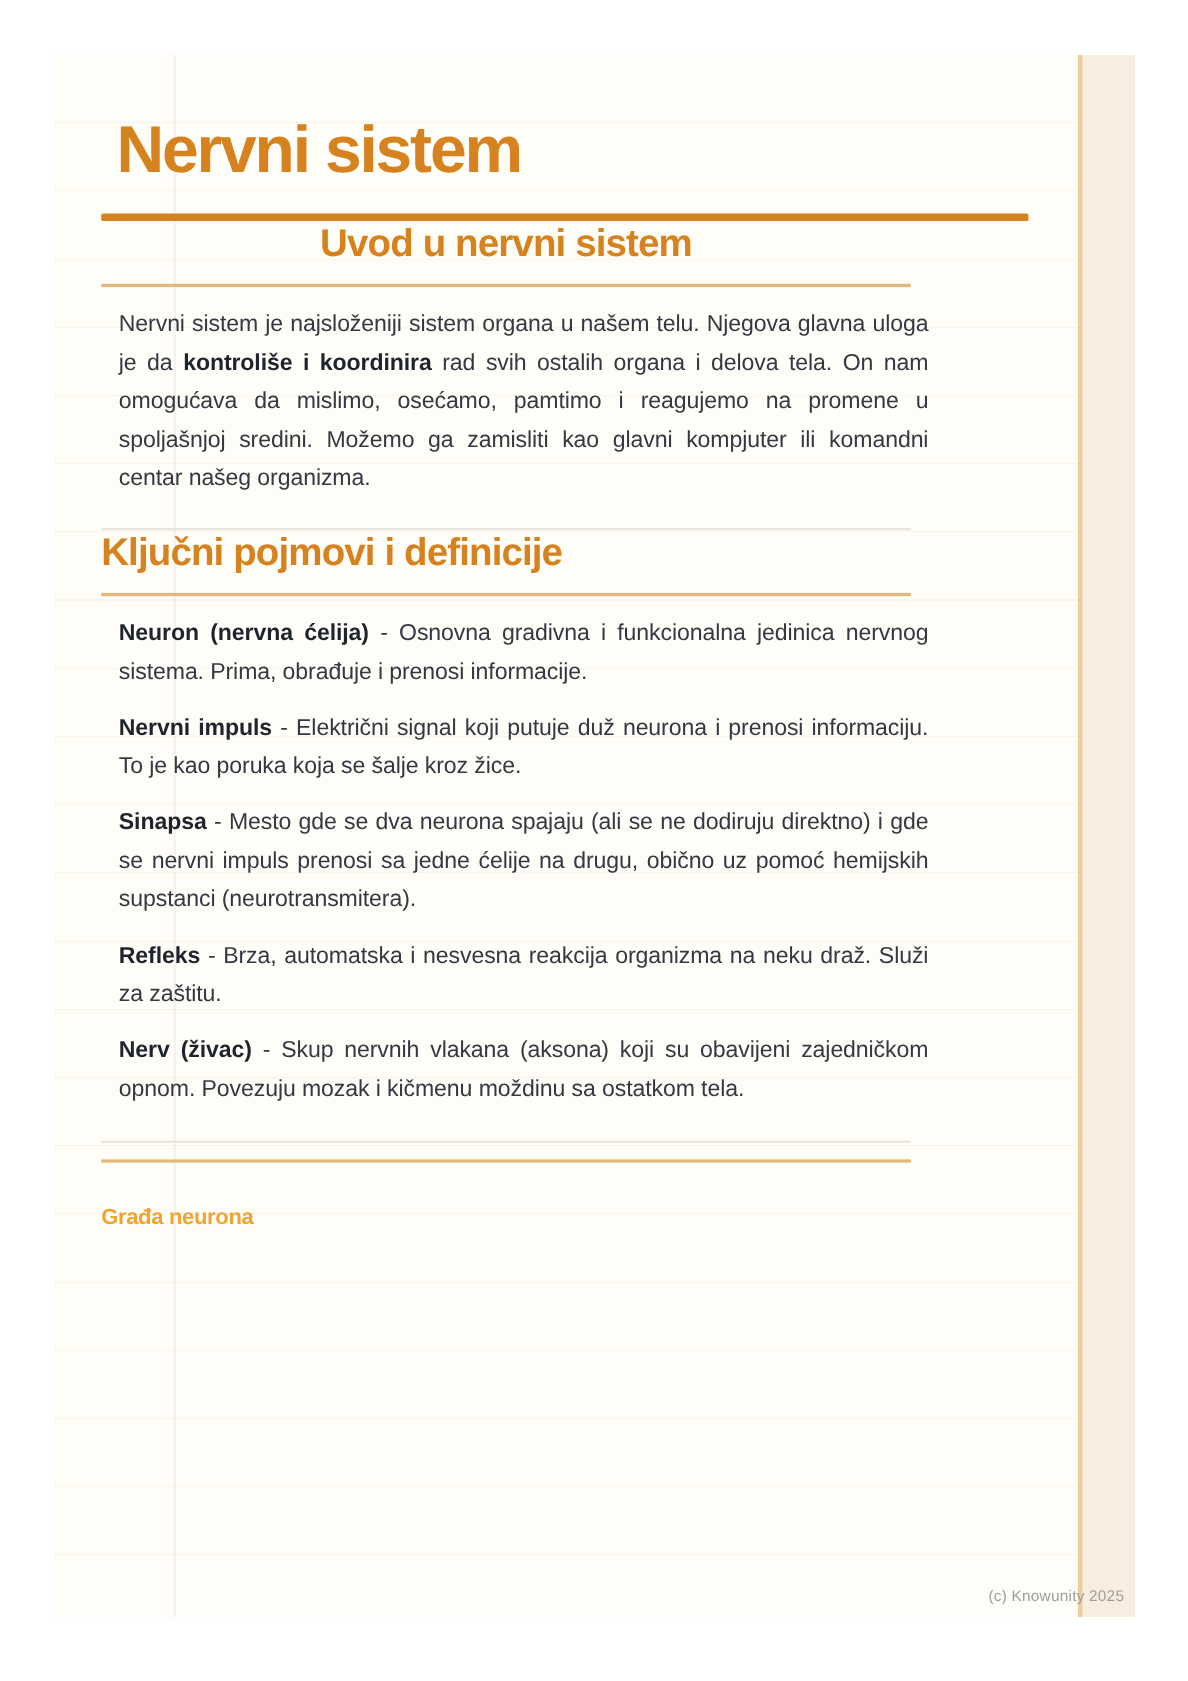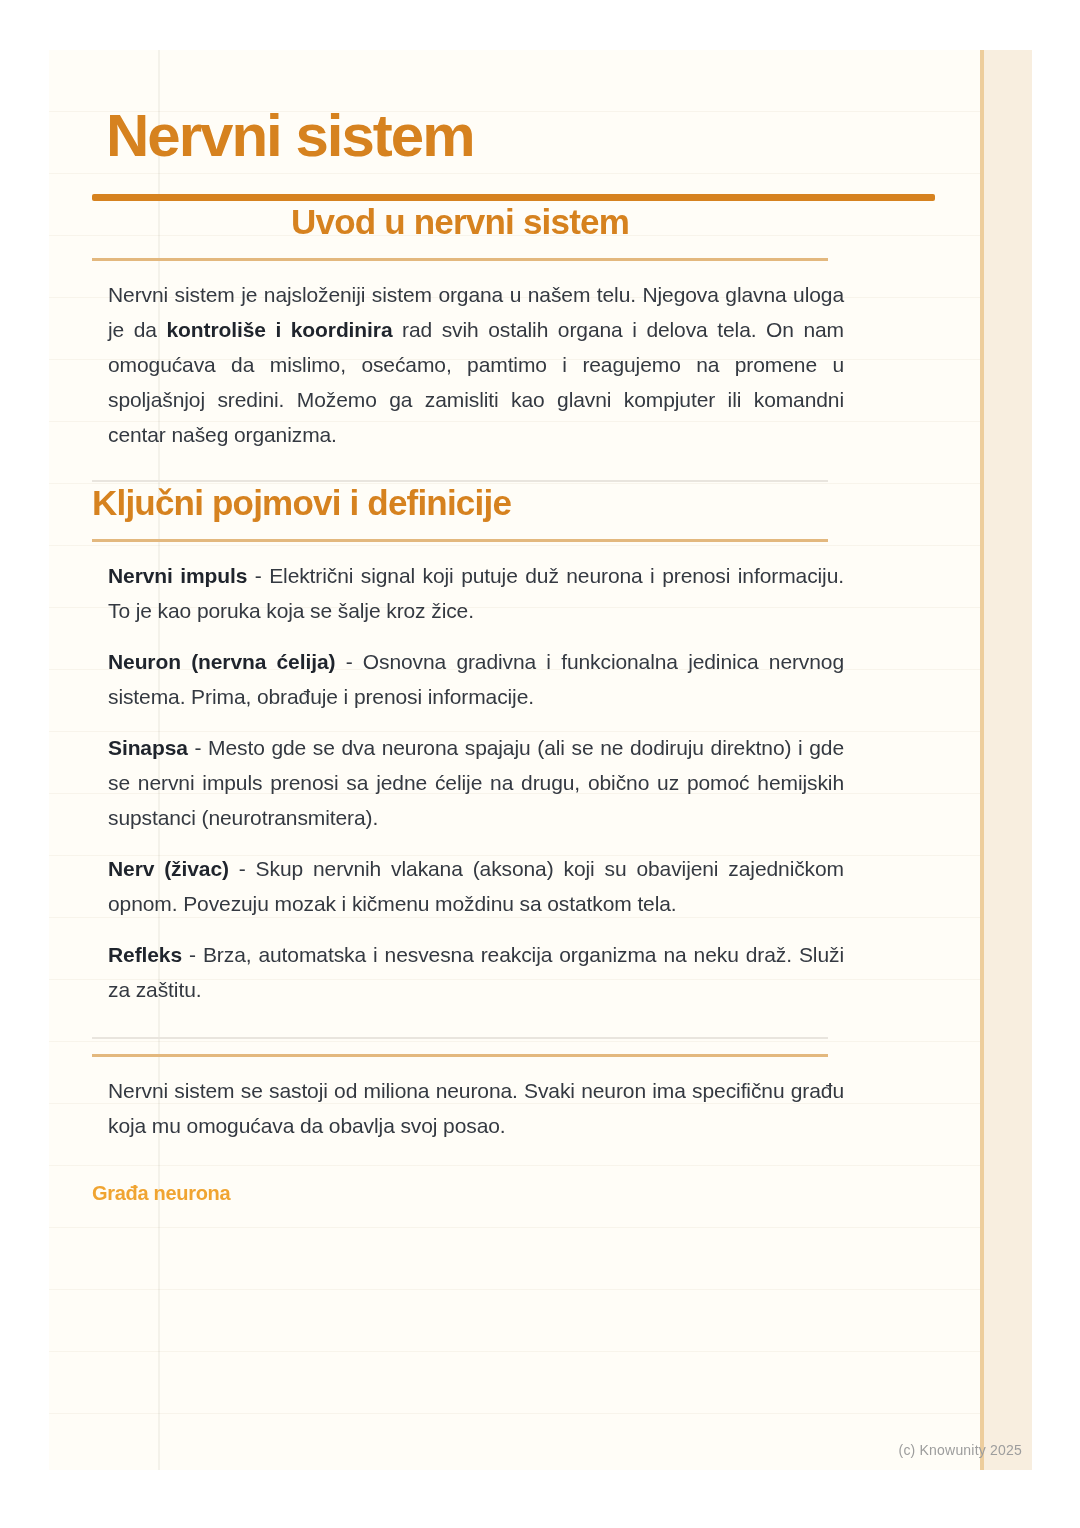--- a/index.html
+++ b/index.html
@@ -90,34 +90,33 @@
     <h2 class="section-heading mt-heading-1">Uvod u nervni sistem</h2>
     <div class="h2-underline"></div>
 
     <p class="body-par mt-par-first"><span>Nervni sistem je najsloženiji sistem organa u našem telu. Njegova glavna uloga je da </span><strong>kontroliše i koordinira</strong><span> rad svih ostalih organa i delova tela. On nam omogućava da mislimo, osećamo, pamtimo i reagujemo na promene u spoljašnjoj sredini. Možemo ga zamisliti kao glavni kompjuter ili komandni centar našeg organizma.</span></p>
 
     <div class="divider mt-divider-1"></div>
 
     <h2 class="section-heading mt-heading-2">Ključni pojmovi i definicije</h2>
     <div class="h2-underline"></div>
 
+    <p class="body-par mt-par-first"><strong>Neuron (nervna ćelija)</strong><span> - </span><span>Osnovna gradivna i funkcionalna jedinica nervnog sistema. Prima, obrađuje i prenosi informacije.</span></p>
+
     <p class="body-par mt-par-next"><strong>Nervni impuls</strong><span> - </span><span>Električni signal koji putuje duž neurona i prenosi informaciju. To je kao poruka koja se šalje kroz žice.</span></p>
-
-    <p class="body-par mt-par-first"><strong>Neuron (nervna ćelija)</strong><span> - </span><span>Osnovna gradivna i funkcionalna jedinica nervnog sistema. Prima, obrađuje i prenosi informacije.</span></p>
 
     <p class="body-par mt-par-next"><strong>Sinapsa</strong><span> - </span><span>Mesto gde se dva neurona spajaju (ali se ne dodiruju direktno) i gde se nervni impuls prenosi sa jedne ćelije na drugu, obično uz pomoć hemijskih supstanci (neurotransmitera).</span></p>
 
+    <p class="body-par mt-par-next"><strong>Refleks</strong><span> - </span><span>Brza, automatska i nesvesna reakcija organizma na neku draž. Služi za zaštitu.</span></p>
+
     <p class="body-par mt-par-next"><strong>Nerv (živac)</strong><span> - </span><span>Skup nervnih vlakana (aksona) koji su obavijeni zajedničkom opnom. Povezuju mozak i kičmenu moždinu sa ostatkom tela.</span></p>
-
-    <p class="body-par mt-par-next"><strong>Refleks</strong><span> - </span><span>Brza, automatska i nesvesna reakcija organizma na neku draž. Služi za zaštitu.</span></p>
 
     <div class="divider mt-divider-2"></div>
 
     <div class="h2-underline"></div>
 
-    <p class="body-par mt-par-next">Nervni sistem se sastoji od miliona neurona. Svaki neuron ima specifičnu građu koja mu omogućava da obavlja svoj posao.</p>
 
     <h3 class="subsection-heading">Građa neurona</h3>
 
   </div>
 
   <div class="watermark">(c) Knowunity 2025</div>
 </div>
 
 </body></html>

